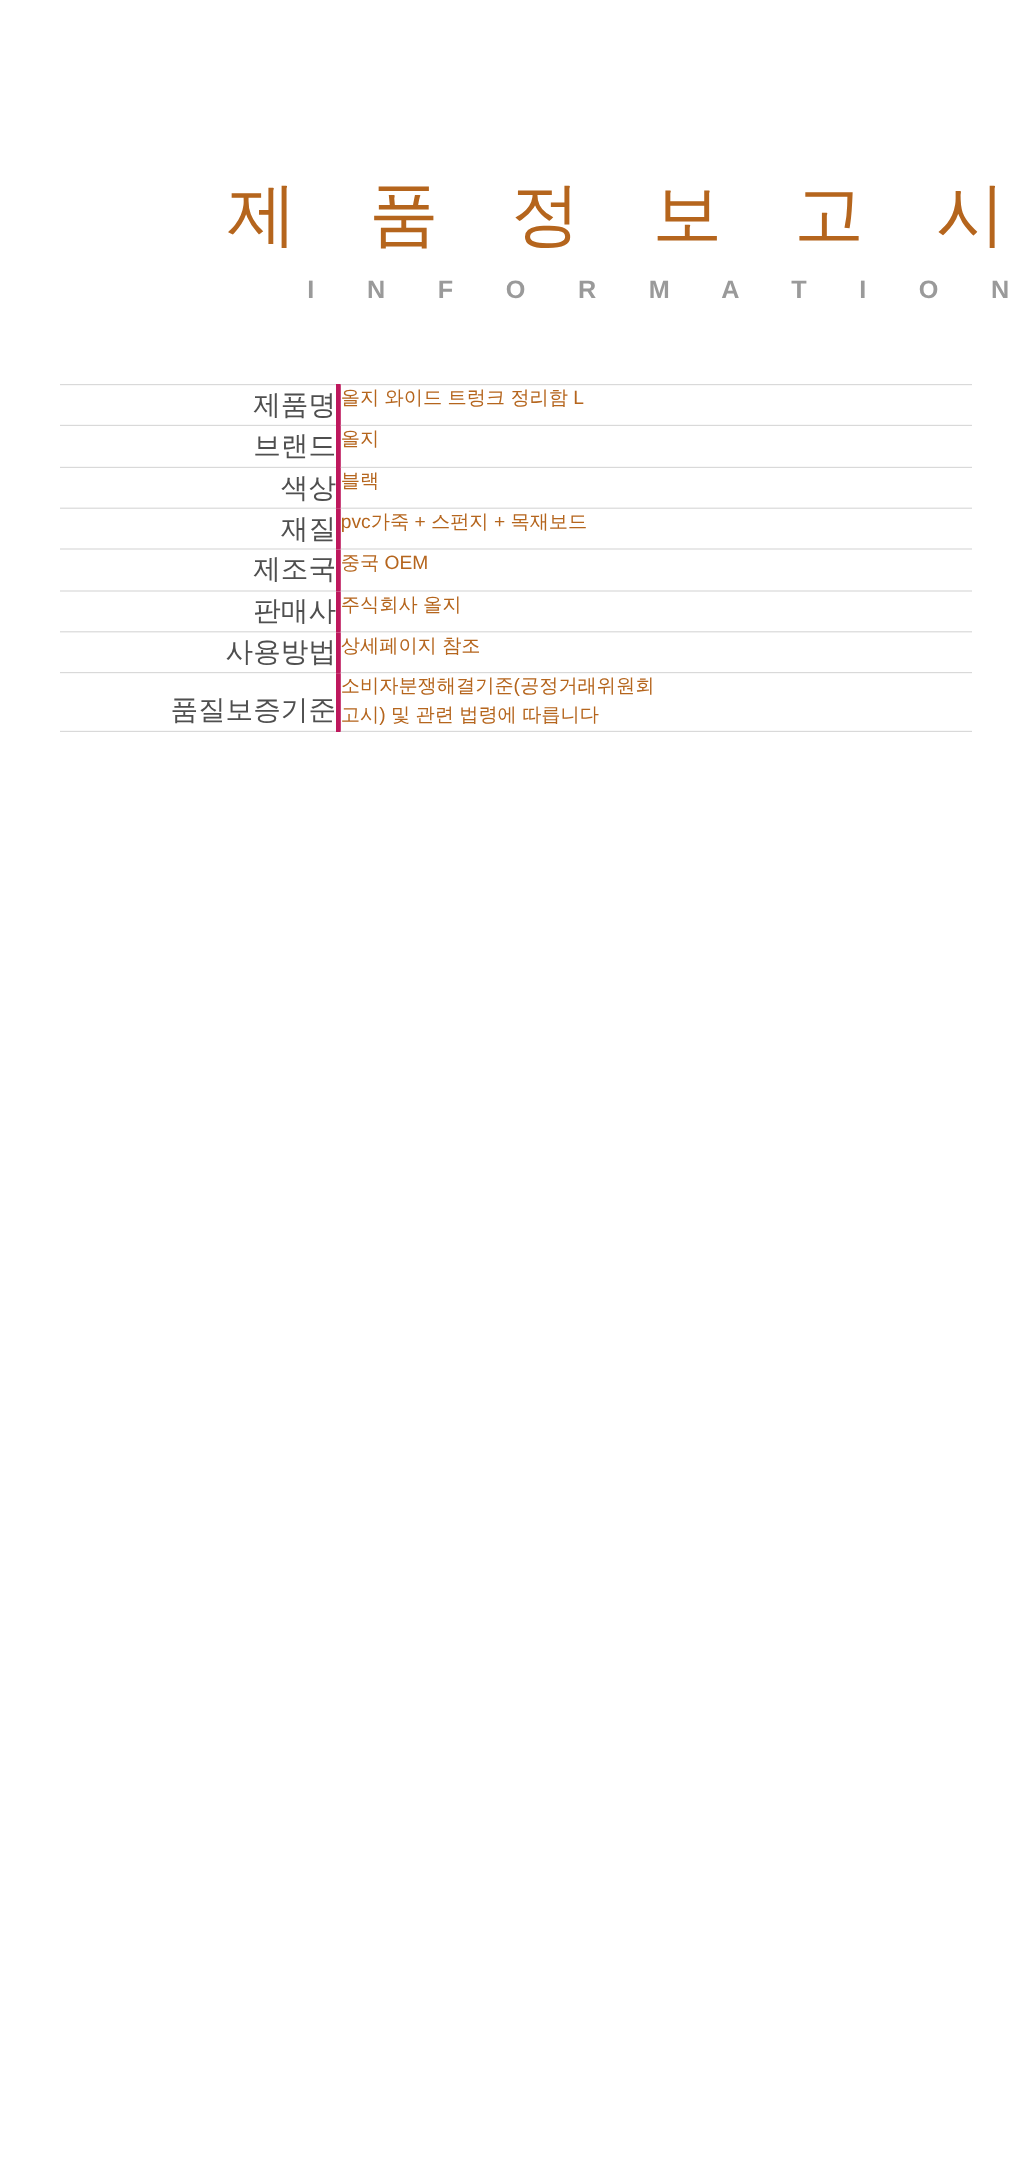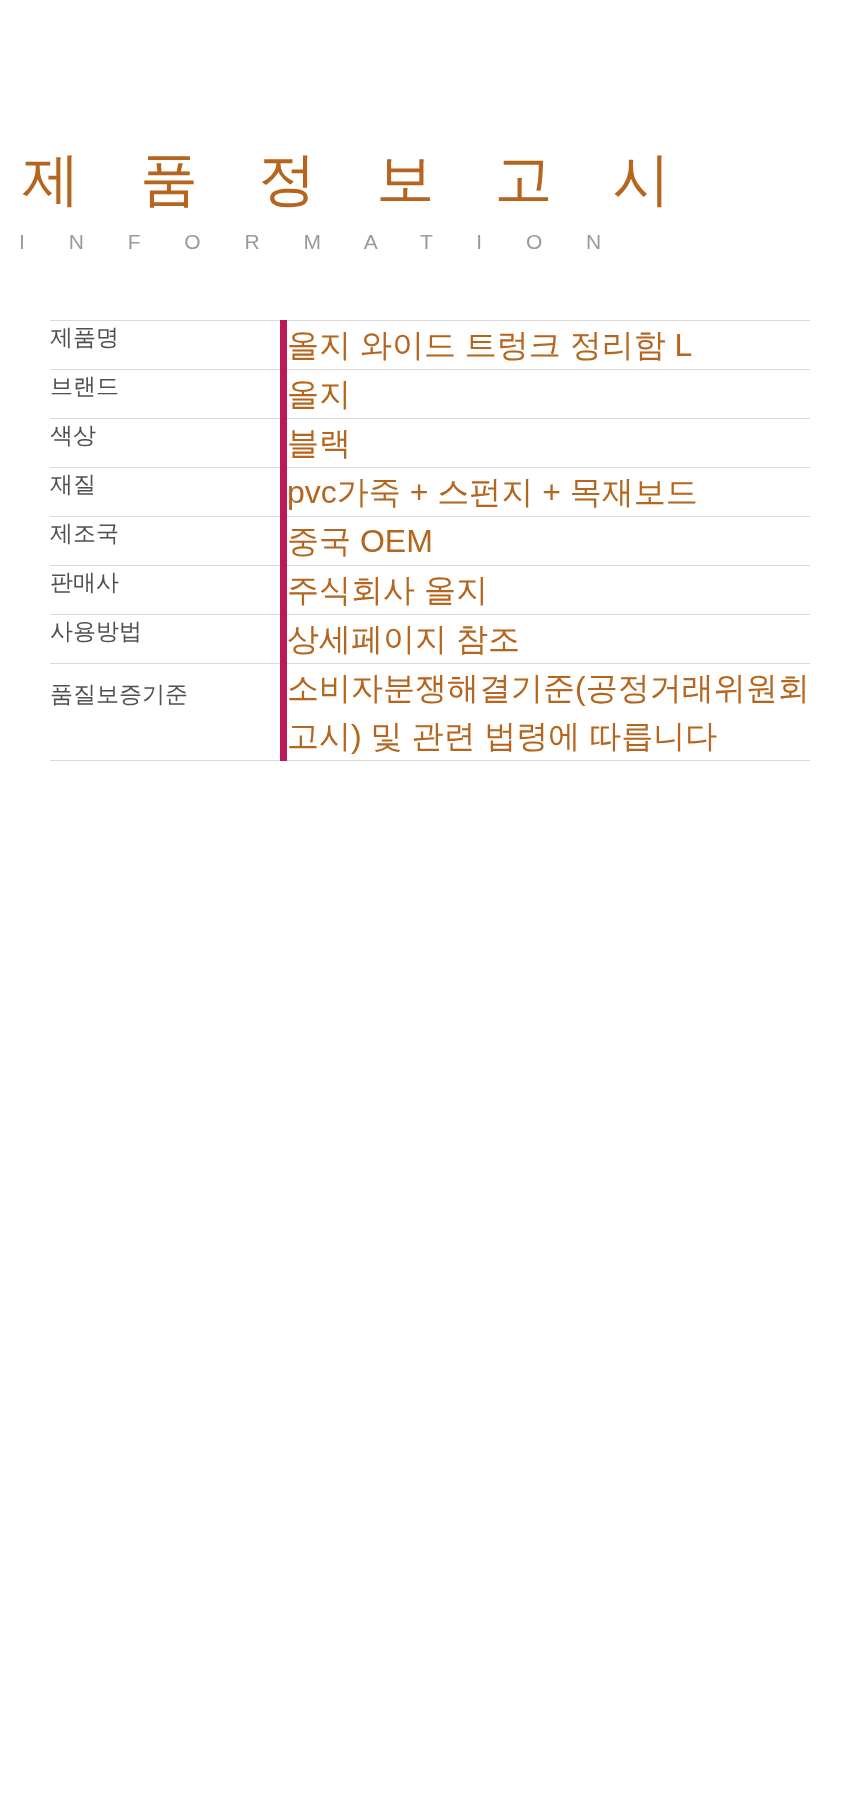--- a/index.html
+++ b/index.html
@@ -18,38 +18,38 @@
     position: relative;
     width: 860px;
     height: 1800px;
     background: #ffffff;
     overflow: hidden;
   }
 
   
   .header {
     padding-top: 150px;
-    text-align: left;
+    text-align: right;
   }
   .title {
     font-size: 58px;
     letter-spacing: 22px;
     text-indent: 22px;
     color: #b5651d;
     font-weight: 400;
     line-height: 1.0;
     margin: 0;
   }
   .subtitle {
     margin-top: 22px;
     font-size: 21px;
     letter-spacing: 19px;
     text-indent: 19px;
     color: #9a9a9a;
-    font-weight: 400;
+    font-weight: 700;
   }
 
   
   .info-table {
     margin: 66px auto 0 auto;
     width: 760px;
     border-collapse: collapse;
     table-layout: fixed;
   }
   .info-table tr {
@@ -57,30 +57,30 @@
   }
   .info-table tr:first-child {
     border-top: 1px solid #d9d9d9;
   }
   .info-table td {
     vertical-align: top;
     padding: 0;
   }
   .label-cell {
     width: 230px;
-    text-align: left;
+    text-align: right;
     font-size: 23px;
     color: #4f4f4f;
     padding: 12px 10px 13px 10px;
-    border-right: 7px solid #be185d;
+    border-right: 4px solid #be185d;
     line-height: 1.45;
   }
   .value-cell {
     padding: 12px 10px 13px 22px;
-    font-size: 32px;
+    font-size: 16px;
     color: #b5651d;
     line-height: 1.5;
   }
   .value-cell .line {
     display: block;
   }
   .tall .label-cell {
     padding-top: 14px;
   }
 </style>

